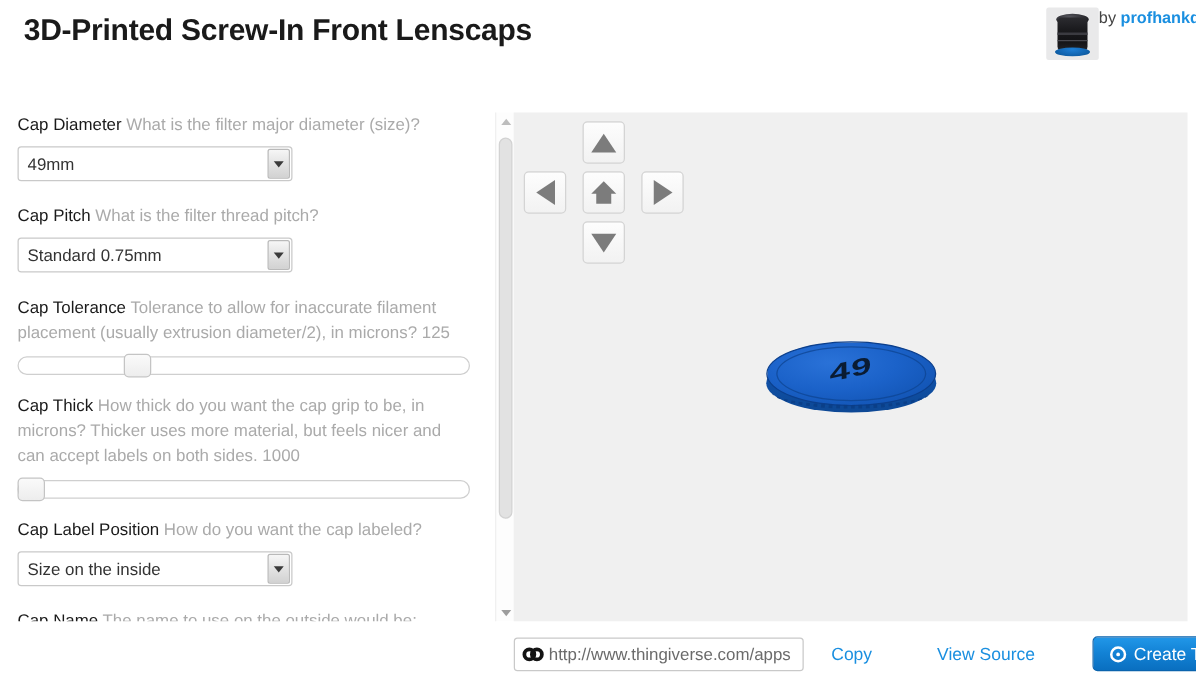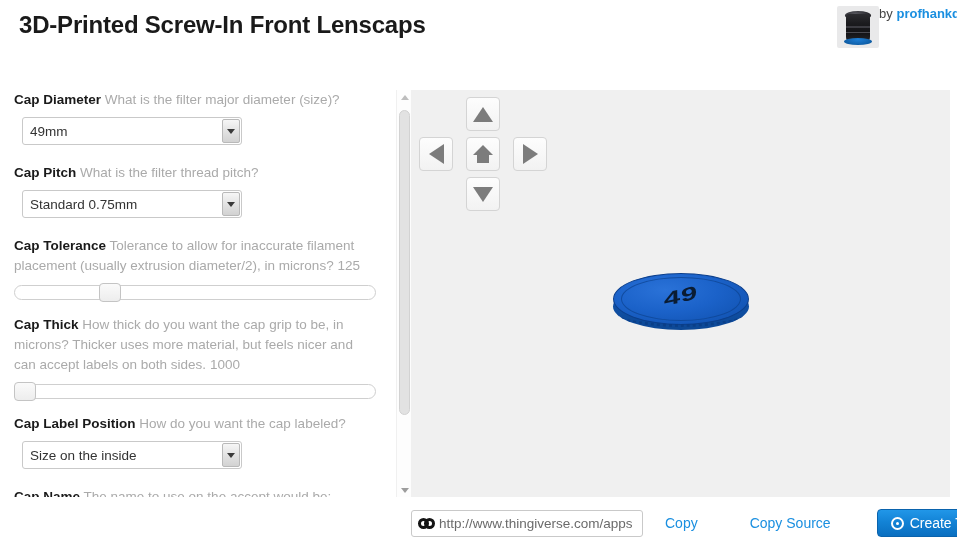--- a/index.html
+++ b/index.html
@@ -116,21 +116,21 @@
   }
   .field.tight { margin-bottom: 14px; }
   .f-label {
     font-size: 13.5px;
     line-height: 20px;
     margin-bottom: 7px;
     color: #aaaaaa;
   }
   .f-label b {
     color: #1a1a1a;
-    font-weight: bold;
+    font-weight: normal;
   }
   .f-desc { color: #aaaaaa; margin-top: 11px; }
 
   select.styled {
     width: 220px;
     height: 28px;
     font-size: 13.5px;
     font-family: "Liberation Sans", sans-serif;
     color: #333;
     padding: 3px 4px 3px 7px;
@@ -139,21 +139,20 @@
     background: #ffffff;
     box-sizing: border-box;
     -webkit-appearance: none;
     -moz-appearance: none;
     appearance: none;
   }
   .select-wrap {
     position: relative;
     display: inline-block;
     width: 220px;
-    margin-left: 8px;
   }
   .select-arrow {
     position: absolute;
     right: 2px;
     top: 2px;
     width: 18px;
     height: 24px;
     background: linear-gradient(180deg, #f6f6f6 0%, #e3e3e3 50%, #d2d2d2 100%);
     border: 1px solid #b9b9b9;
     border-radius: 2px;
@@ -556,21 +555,21 @@
         </select>
         <span class="select-arrow">
             <i></i>
           </span>
       </div>
     </div>
 
     <div class="field">
       <div class="f-label">
         <b>Cap Name</b>
-        <span class="f-desc">The name to use on the accept would be:</span>
+        <span class="f-desc">The name to use on the outside would be:</span>
       </div>
     </div>
 
   </div>
 </div>
 
 <div class="scrollbar">
   <div class="sb-arrow up">
       <i></i>
     </div>
@@ -619,20 +618,20 @@
 
   <div class="url-box">
     <span class="chain-icon">
       <span class="ring a"></span>
         <span class="ring b"></span>
     </span>
     <span class="url-text">http://www.thingiverse.com/apps</span>
   </div>
 
   <a class="barlink link-copy">Copy</a>
-  <a class="barlink link-source">Copy Source</a>
+  <a class="barlink link-source">View Source</a>
 
   <button class="create-btn">
     <span class="rec-icon"></span>
     <span>Create Thing</span>
   </button>
 
 </div>
 
 </body></html>

